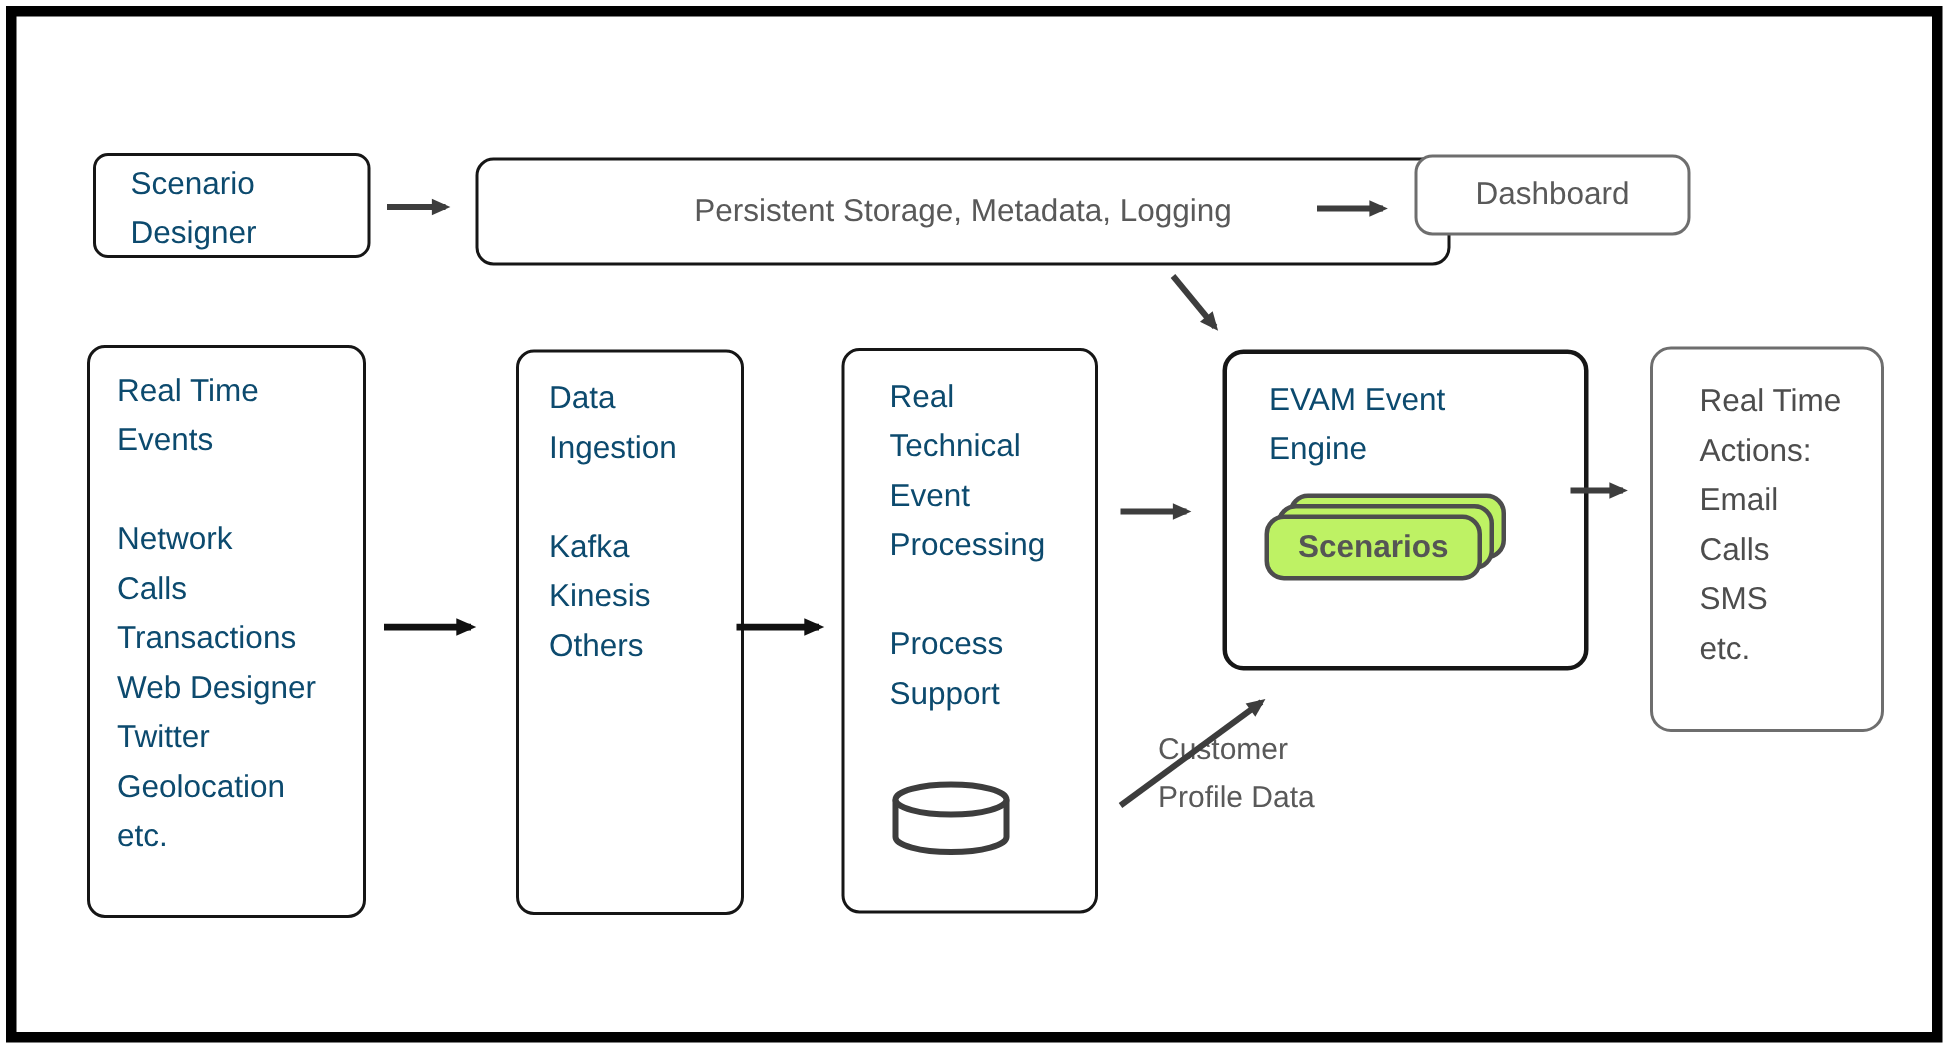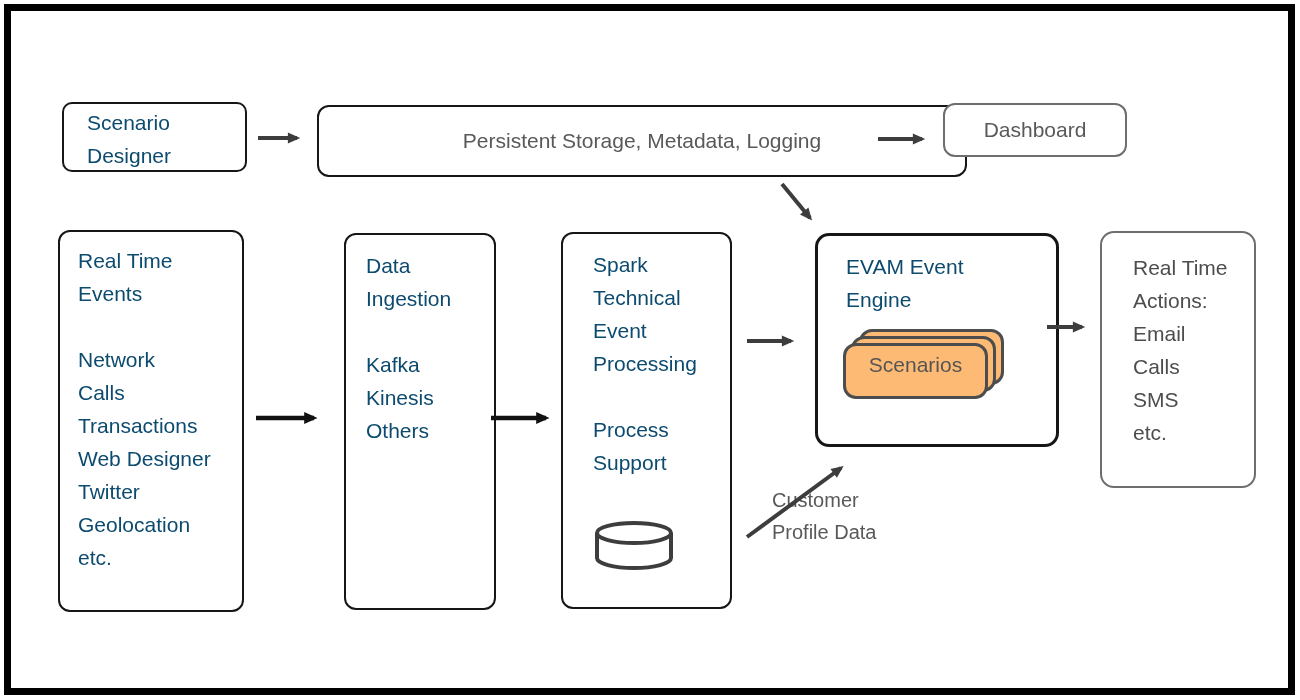--- a/index.html
+++ b/index.html
@@ -14,22 +14,22 @@
   .bx{position:absolute;background:#fff;box-sizing:border-box;}
   .bx.dark{border:3px solid #161616;border-radius:12px;}
   .bx.gray{border:2px solid #6e6e6e;border-radius:12px;}
   .blines{font-size:21px;color:#0c4a6e;}
   .blines .tline{line-height:33px;min-height:33px;white-space:nowrap;}
   .centerlbl{display:flex;align-items:center;justify-content:center;
     font-size:21px;white-space:nowrap;}
   .graytxt{color:#595959;}
   .darkgraytxt{color:#4d4d4d;}
   .scard{
-    position:absolute;width:145px;height:56px;background:#fdba74;
-    border:3px solid #4d4d4d;border-radius:13px;box-sizing:border-box;
+    position:absolute;width:145px;height:44px;background:#bef264;
+    border:3px solid #4d4d4d;border-radius:13px;box-sizing:border-box;font-weight:bold;
   }
   .scard .lbl{
     display:block;text-align:center;line-height:38px;font-size:21px;color:#555;
   }
   .annot{position:absolute;font-size:20px;color:#595959;}
   .annot .tline{line-height:32px;min-height:32px;white-space:nowrap;}
   svg.overlay{position:absolute;left:0;top:0;pointer-events:none;}
 </style>
 </head>
 <body>
@@ -66,21 +66,21 @@
   <div class="bx dark blines" style="left:328px;top:233px;width:152px;height:377px;border-width:2.5px;padding:14px 0 0 20px;margin-left:16px;">
       <div class="tline">Data</div>
       <div class="tline">Ingestion</div>
       <div class="tline">&nbsp;</div>
       <div class="tline">Kafka</div>
       <div class="tline">Kinesis</div>
       <div class="tline">Others</div>
     </div>
 
   <div class="bx dark blines" style="left:561px;top:232px;width:171px;height:377px;border-width:2.5px;padding:14px 0 0 30px;">
-      <div class="tline">Spark</div>
+      <div class="tline">Real</div>
       <div class="tline">Technical</div>
       <div class="tline">Event</div>
       <div class="tline">Processing</div>
       <div class="tline">&nbsp;</div>
       <div class="tline">Process</div>
       <div class="tline">Support</div>
     </div>
 
   <div class="bx dark blines" style="left:815px;top:233px;width:244px;height:214px;padding:14px 0 0 28px;border-radius:14px;">
       <div class="tline">EVAM Event</div>

